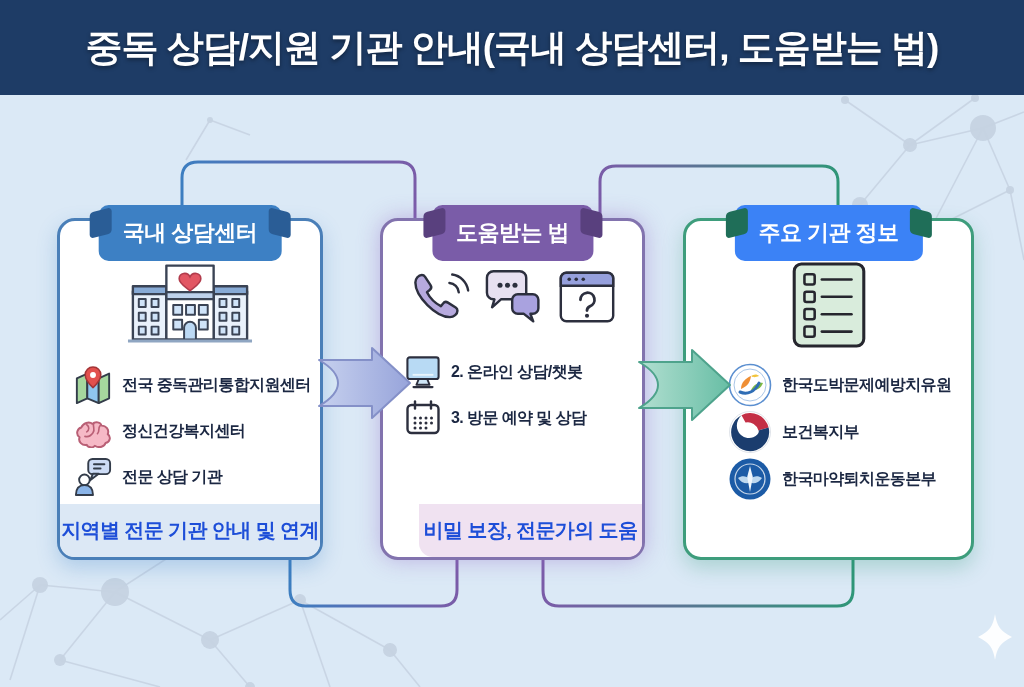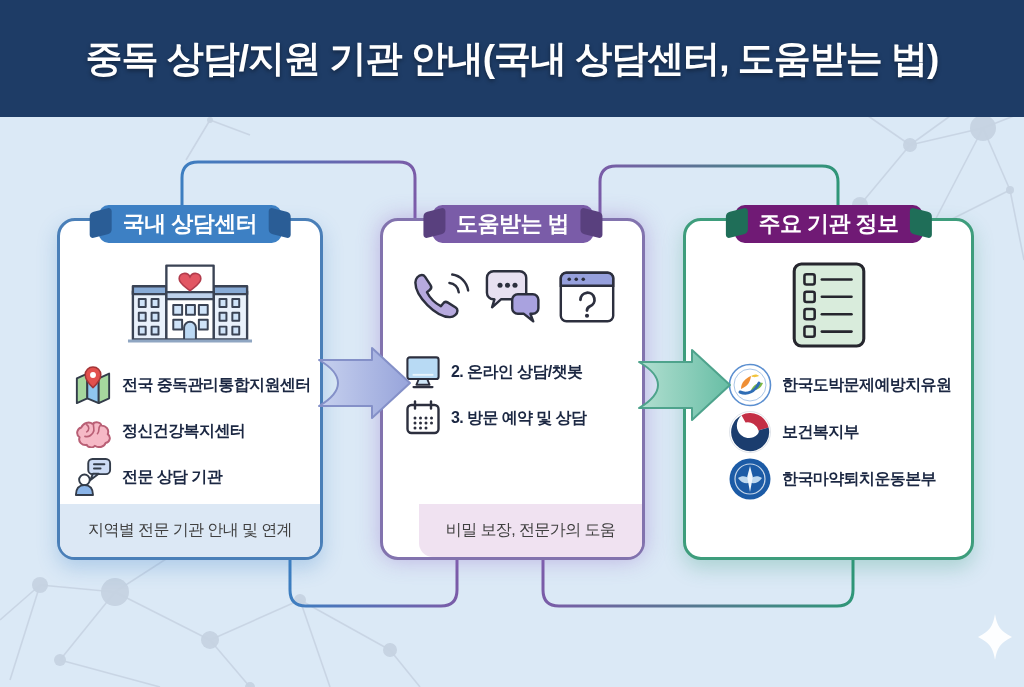--- a/index.html
+++ b/index.html
@@ -5,21 +5,21 @@
   html,body{margin:0;padding:0;background:#c9d6e6;}
   *{box-sizing:border-box;}
   .stage{
     position:relative;width:1024px;height:687px;overflow:hidden;
     background:#dbe9f6;
     font-family:"Liberation Sans","DejaVu Sans",sans-serif;
     color:#1b2a4a;
   }
   
   .titlebar{
-    position:absolute;left:0;top:0;width:1024px;height:117px;
+    position:absolute;left:0;top:0;width:1024px;height:95px;
     background:#1e3c66;display:flex;align-items:center;justify-content:center;
   }
   .titlebar h1{
     margin:0;font-size:37px;font-weight:800;color:#ffffff;letter-spacing:-1px;
     text-shadow:0 2px 4px rgba(0,0,0,.4);white-space:nowrap;
   }
   
   .bg-decor{position:absolute;left:0;top:0;z-index:0;}
   .connectors{position:absolute;left:0;top:0;z-index:1;}
   .arrow-svg{position:absolute;z-index:3;}
@@ -27,54 +27,54 @@
   
   .card{
     position:absolute;top:218px;height:342px;background:#ffffff;
     border-radius:18px;border:3px solid;z-index:2;
   }
   .card1{left:57px;width:266px;border-color:#4a7fb8;box-shadow:0 8px 20px rgba(61,128,196,.28);}
   .card2{left:380px;width:265px;border-color:#8273ae;box-shadow:0 0 22px rgba(150,110,200,.45);}
   .card3{left:683px;width:291px;border-color:#3e9d7c;box-shadow:0 8px 20px rgba(47,150,120,.28);}
   .badge{
     position:absolute;top:-16px;left:50%;transform:translateX(-50%);
-    height:38px;padding:0 24px;border-radius:10px;display:flex;align-items:center;
+    height:56px;padding:0 24px;border-radius:10px;display:flex;align-items:center;
     white-space:nowrap;z-index:2;
   }
   .badge span{font-size:22px;font-weight:800;color:#ffffff;letter-spacing:-0.5px;}
   .badge::before,.badge::after{
     content:"";position:absolute;top:5px;width:22px;height:26px;border-radius:4px;z-index:-1;
   }
   .badge::before{left:-9px;transform:skewY(-14deg);}
   .badge::after{right:-9px;transform:skewY(14deg);}
   .badge1{background:#3d80c4;}
   .badge1::before,.badge1::after{background:#2a5d96;}
   .badge2{background:#7a5ca8;}
   .badge2::before,.badge2::after{background:#59407e;}
-  .badge3{background:#701a75;justify-content:flex-end;}
+  .badge3{background:#3b82f6;justify-content:flex-end;}
   .badge3::before,.badge3::after{background:#1f6e58;}
   
   .hero{display:flex;align-items:center;justify-content:center;gap:12px;}
   .card1 .hero{margin-top:36px;height:92px;}
   .card2 .hero{margin-top:42px;height:72px;}
   .card3 .hero{margin-top:40px;height:88px;}
   
   .list{list-style:none;margin:0;display:flex;flex-direction:column;}
   .card1 .list{padding:16px 6px 0 14px;gap:9px;}
   .card2 .list{padding:20px 4px 0 22px;gap:11px;}
   .card3 .list{padding:14px 4px 0 42px;gap:3px;}
   .list li{display:flex;align-items:center;gap:10px;}
   .ic{flex:0 0 auto;display:flex;align-items:center;justify-content:center;}
   .item-label{font-size:16px;font-weight:700;color:#1b2742;letter-spacing:-0.6px;white-space:nowrap;}
   
   .foot{
     position:absolute;left:0;right:0;bottom:0;height:53px;
     border-radius:0 0 14px 14px;display:flex;align-items:center;justify-content:center;
   }
-  .foot span{font-size:16px;font-weight:400;color:#404040;letter-spacing:-0.6px;white-space:nowrap;}
+  .foot span{font-size:20px;font-weight:700;color:#1d4ed8;letter-spacing:-0.6px;white-space:nowrap;}
   .foot1{background:#dce8f5;}
   .foot2{background:#f0e2f1;margin-left:36px;}
   .foot3{background:#d9ecde;}
 </style>
 </head>
 <body>
 
 <div class="stage">
 
   <svg class="bg-decor" width="1024" height="687" viewBox="0 0 1024 687">

